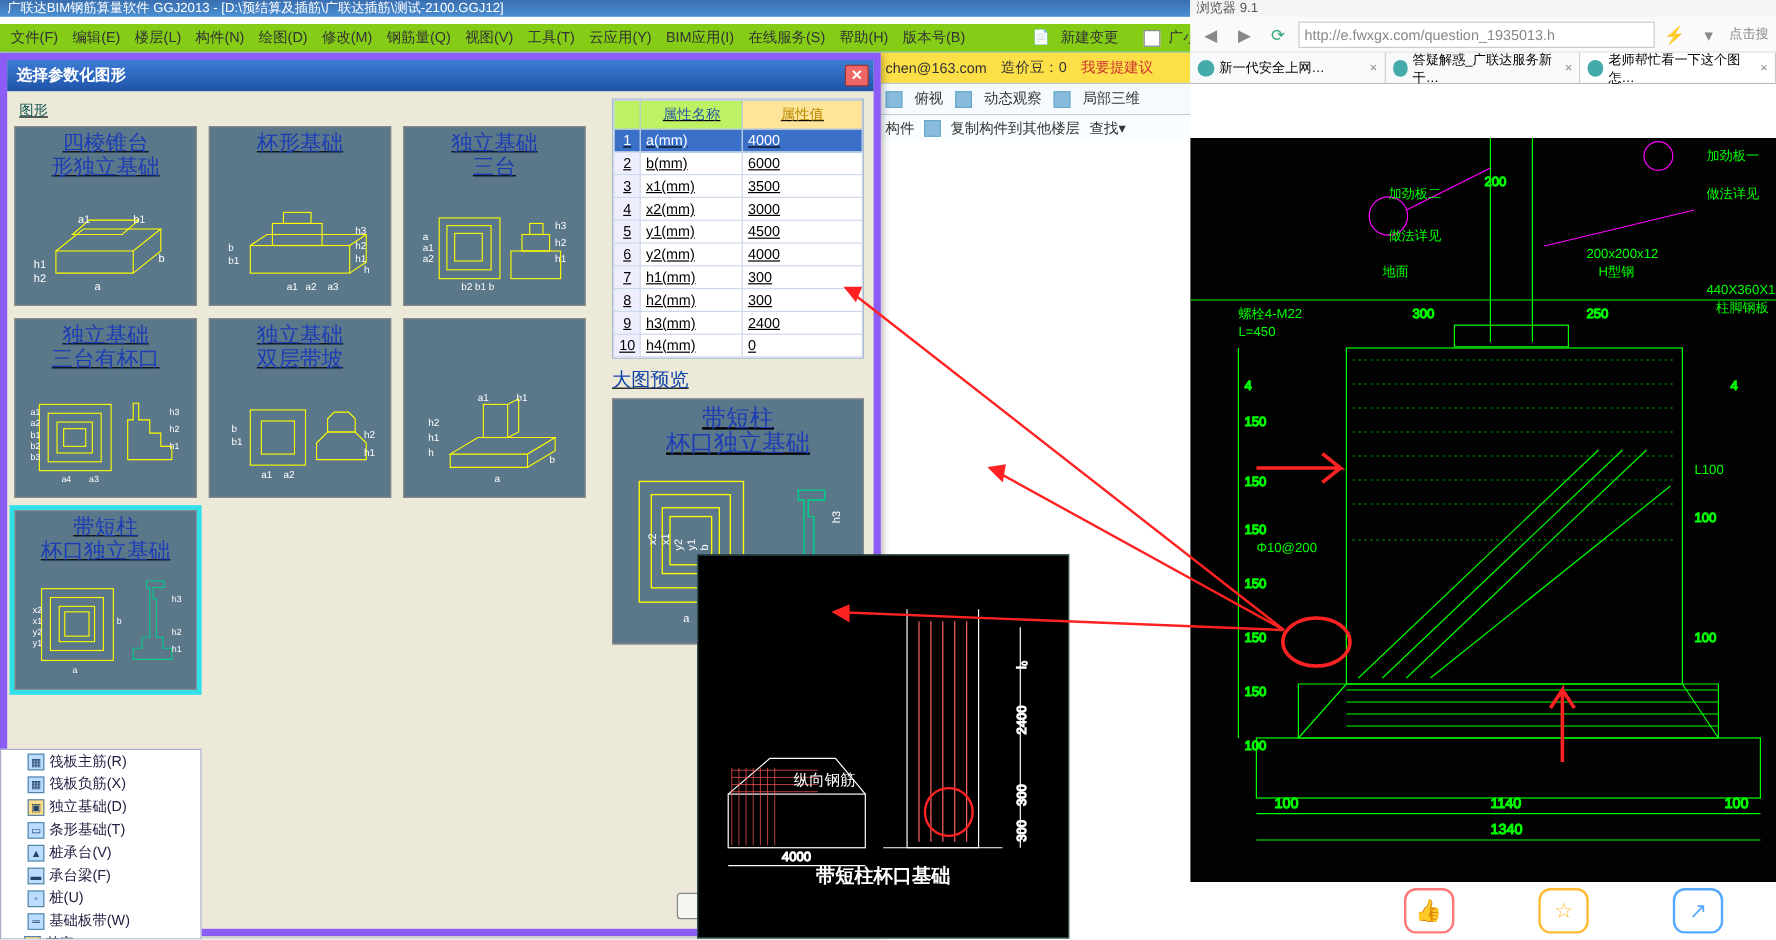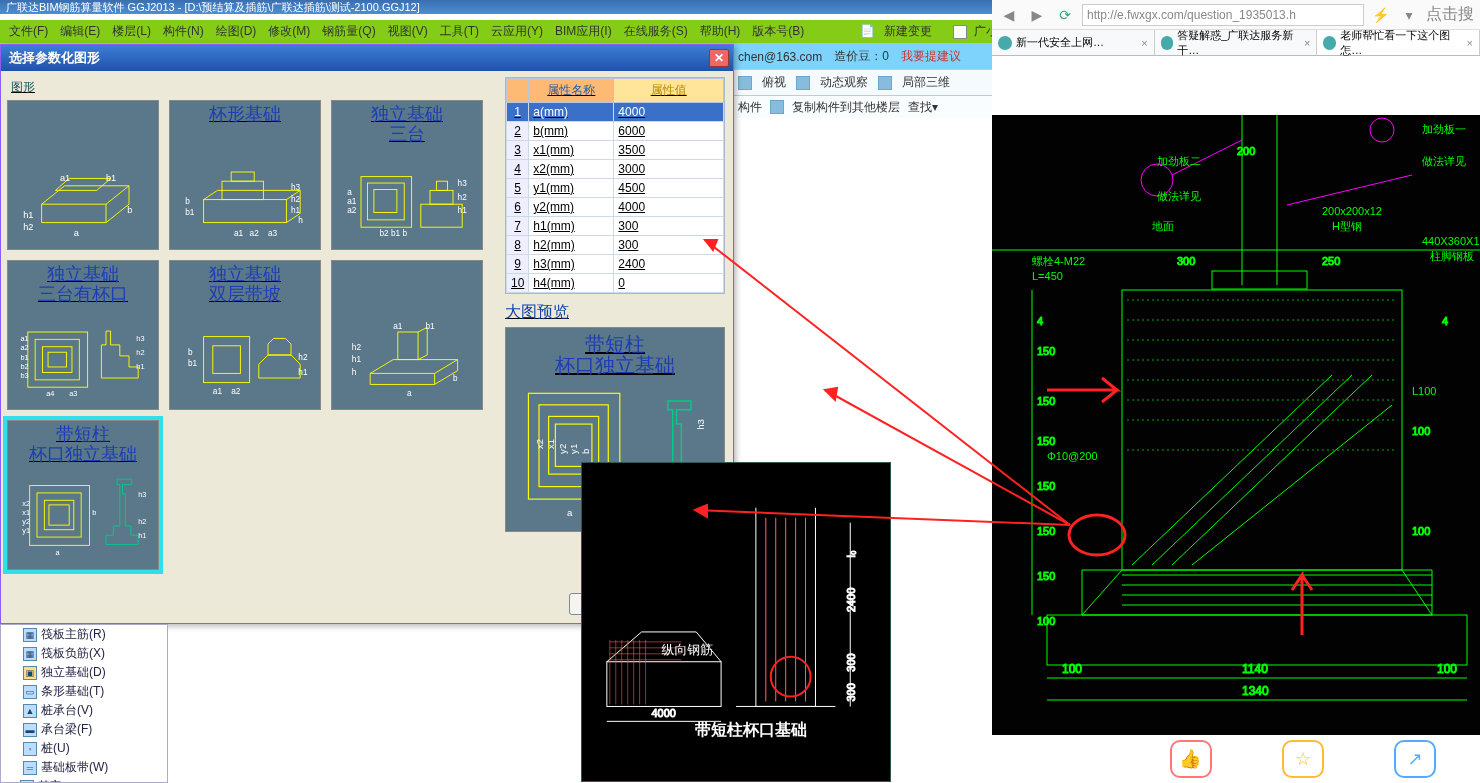--- a/index.html
+++ b/index.html
@@ -23,46 +23,46 @@
   .browser-bookmarks{height:26px; display:flex; align-items:center; gap:10px; font-size:12px; padding:0 6px; color:#333; border-bottom:1px solid #ddd;}
   .browser-bookmarks span{white-space:nowrap; display:flex; align-items:center; gap:3px;}
   .browser-bookmarks .i{width:14px;height:14px;background:#8c8;border-radius:3px;font-size:9px;color:#fff;display:flex;align-items:center;justify-content:center;}
   .browser-tabs{height:26px; display:flex; background:#eef; border-bottom:1px solid #bbb;}
   .browser-tabs .tab{flex:1; min-width:0; display:flex; align-items:center; gap:4px; padding:0 6px; font-size:11px; border-right:1px solid #ccc; background:#f7f9fb;}
   .browser-tabs .tab .fav{width:14px;height:14px;border-radius:7px;background:#4aa;}
   .browser-tabs .tab .x{color:#888; margin-left:auto;}
   .browser-tabs .tab.active{background:#fff;}
 
   
-  .app-toolbar2 { position:absolute; left:734px; top:44px; width:258px; height:26px; font-size:12px; display:flex; align-items:center; gap:12px; padding:0 4px; color:#333; background:#7dd3fc; border-bottom:1px solid #bcd;}
+  .app-toolbar2 { position:absolute; left:734px; top:44px; width:258px; height:26px; font-size:12px; display:flex; align-items:center; gap:12px; padding:0 4px; color:#333; background:#fde047; border-bottom:1px solid #bcd;}
   .app-toolbar3 { position:absolute; left:734px; top:70px; width:258px; height:26px; font-size:12px; display:flex; align-items:center; gap:10px; padding:0 4px; color:#333; background:#f5faff; border-bottom:1px solid #bcd;}
   .app-toolbar4 { position:absolute; left:734px; top:96px; width:258px; height:22px; font-size:12px; display:flex; align-items:center; gap:8px; padding:0 4px; color:#333; background:#fafdff;}
   .ticon{width:14px;height:14px;background:#8bd;border:1px solid #6ac;display:inline-block;}
 
   
-  .dialog { position:absolute; left:0; top:44px; width:734px; height:580px;
-    background:#ece9d8; border:1px solid #8b5cf6; box-shadow:2px 2px 6px rgba(0,0,0,.3);}
+  .dialog { position:absolute; left:0; top:44px; width:734px; height:736px;
+    background:#ece9d8; border:6px solid #8b5cf6; box-shadow:2px 2px 6px rgba(0,0,0,.3);}
   .dialog-titlebar{ height:26px; background:linear-gradient(#3e7dd6,#1e53a8); color:#fff; display:flex; align-items:center; padding:0 4px 0 8px; font-size:13px; font-weight:bold;}
   .dialog-titlebar .winbtns{margin-left:auto; display:flex; gap:2px;}
   .dialog-titlebar .winbtn{width:20px;height:18px;background:#e66;border:1px solid #933;color:#fff;display:flex;align-items:center;justify-content:center;font-size:12px;border-radius:2px;}
   .dialog-body{display:flex; height:calc(100% - 26px);text-decoration:underline;}
   .dlg-left{width:500px; padding:6px 6px 0 6px;}
   .dlg-right{flex:1; padding:6px 8px 8px 4px; display:flex; flex-direction:column;}
   .group-label{font-size:12px; color:#155; margin:2px 0 4px 4px;}
 
   .shape-grid{display:grid; grid-template-columns:repeat(3,152px); grid-auto-rows:150px; gap:10px 10px;}
   .shape-card{background:#5b778a; border:1px solid #888; position:relative; color:#fff;}
   .shape-card.sel{outline:4px solid #2fe0e9; outline-offset:0;}
   .shape-card .title{color:#1c3db6; background:transparent; font-size:18px; text-align:center; padding:4px 2px; line-height:1.1;}
   .shape-card .mini{position:absolute; left:8px; right:8px; bottom:8px; top:48px;}
   .shape-card .mini svg{width:100%;height:100%;}
 
   .param-table{border:1px solid #a8b8d0; background:#fff; font-size:12px;}
   .param-table table{width:100%; border-collapse:collapse;}
-  .param-table th{background:#fdba74; color:#2a5aa0; padding:3px 4px; border:1px solid #b8c8dc; font-weight:normal;}
+  .param-table th{background:#bef264; color:#2a5aa0; padding:3px 4px; border:1px solid #b8c8dc; font-weight:normal;}
   .param-table th.value{background:#ffe599; color:#8a5;}
   .param-table th.value span{color:#b80;}
   .param-table td{border:1px solid #cdd9e8; padding:2px 4px; height:18px;}
   .param-table td.idx{width:20px; text-align:center; background:#eef;}
   .param-table tr.sel td{background:#3a70c8; color:#fff;}
   .param-table td.name{width:85px;margin-top:28px;}
 
   .preview-label{font-size:16px; color:#14a; margin:8px 0 4px 0;}
   .preview-box{flex:0 0 205px; background:#5b778a; border:1px solid #888; position:relative;}
   .preview-box .ptitle{color:#1c3db6; font-size:20px; text-align:center; padding:6px 0 0 0; line-height:1.05;}
@@ -74,21 +74,21 @@
   
   .tree-panel{position:absolute; left:0; top:624px; width:168px; height:159px; background:#fff; border:1px solid #aac; overflow:hidden;}
   .tree-panel .node{display:flex; align-items:center; gap:4px; font-size:12px; padding:1px 4px 1px 22px; color:#224;}
   .tree-panel .node .icon{width:14px;height:14px;border:1px solid #58a;background:#bdf;font-size:9px;display:flex;align-items:center;justify-content:center;color:#246;}
   .tree-panel .node.expand{padding-left:8px;}
   .tree-panel .node.expand::before{content:"▸"; color:#555; font-size:10px; margin-right:2px;}
 
   
   .cad-small{position:absolute; left:581px; top:462px; width:310px; height:320px; background:#000; border:1px solid #355;}
   .cad-small svg{width:100%; height:100%;}
-  .cad-small-caption{position:absolute; left:581px; top:720px; width:310px; text-align:center; color:#fff; font-size:16px; font-weight:bold;margin-left:15px;}
+  .cad-small-caption{position:absolute; left:581px; top:720px; width:310px; text-align:center; color:#fff; font-size:16px; font-weight:bold;}
 
   
   .cad-main{position:absolute; left:992px; top:115px; width:488px; height:620px; background:#020202; overflow:hidden;}
   .cad-main svg{width:100%; height:100%;}
 
   
   .react-bar{position:absolute; left:1170px; top:740px; display:flex; gap:70px;}
   .react-bar .r{width:42px;height:38px;border:2px solid;border-radius:10px;display:flex;align-items:center;justify-content:center;font-size:18px;}
   .r.up{color:#f77;border-color:#f77;}
   .r.star{color:#fb3;border-color:#fb3;}
@@ -137,30 +137,31 @@
     <span>局部三维</span>
 </div>
 <div class="app-toolbar4">
   <span>构件</span>
   <span class="ticon"></span>
     <span>复制构件到其他楼层</span>
   <span>查找▾</span>
 </div>
 
 <div class="browser">
+  <div class="browser-title">浏览器 9.1</div>
   <div class="browser-urlbar">
     <div class="btn">◀</div>
     <div class="btn">▶</div>
     <div class="btn" style="color:#3a7">⟳</div>
     <div class="url">
         <span>http://e.fwxgx.com/question_1935013.h</span>
       </div>
     <div class="btn" style="color:#f90">⚡</div>
     <div class="btn">▾</div>
-    <span style="font-size:16px;color:#888">点击搜</span>
+    <span style="font-size:11px;color:#888">点击搜</span>
   </div>
   <div class="browser-tabs">
     <div class="tab">
         <span class="fav"></span>
         <span>新一代安全上网…</span>
         <span class="x">×</span>
       </div>
     <div class="tab">
         <span class="fav"></span>
         <span>答疑解惑_广联达服务新干…</span>
@@ -180,20 +181,22 @@
     <div class="winbtns">
       <div class="winbtn">✕</div>
     </div>
   </div>
   <div class="dialog-body">
     <div class="dlg-left">
       <div class="group-label">图形</div>
       <div class="shape-grid">
 
         <div class="shape-card">
+          <div class="title" style="white-space:pre-line">四棱锥台
+形独立基础</div>
           <div class="mini"><svg viewBox="0 0 140 100">
                 <g stroke="#ff0" fill="none">
                   <path d="M25 60 L95 60 L120 40 L50 40 Z"></path>
                   <path d="M25 60 L25 80 L95 80 L95 60 M95 80 L120 60 L120 40"></path>
                   <path d="M40 45 L85 45 L100 32 L55 32 Z"></path>
                 </g>
                 <g fill="#fff" font-size="10">
                   <text x="5" y="75">h1</text>
                   <text x="5" y="88">h2</text>
                   <text x="60" y="95">a</text>

